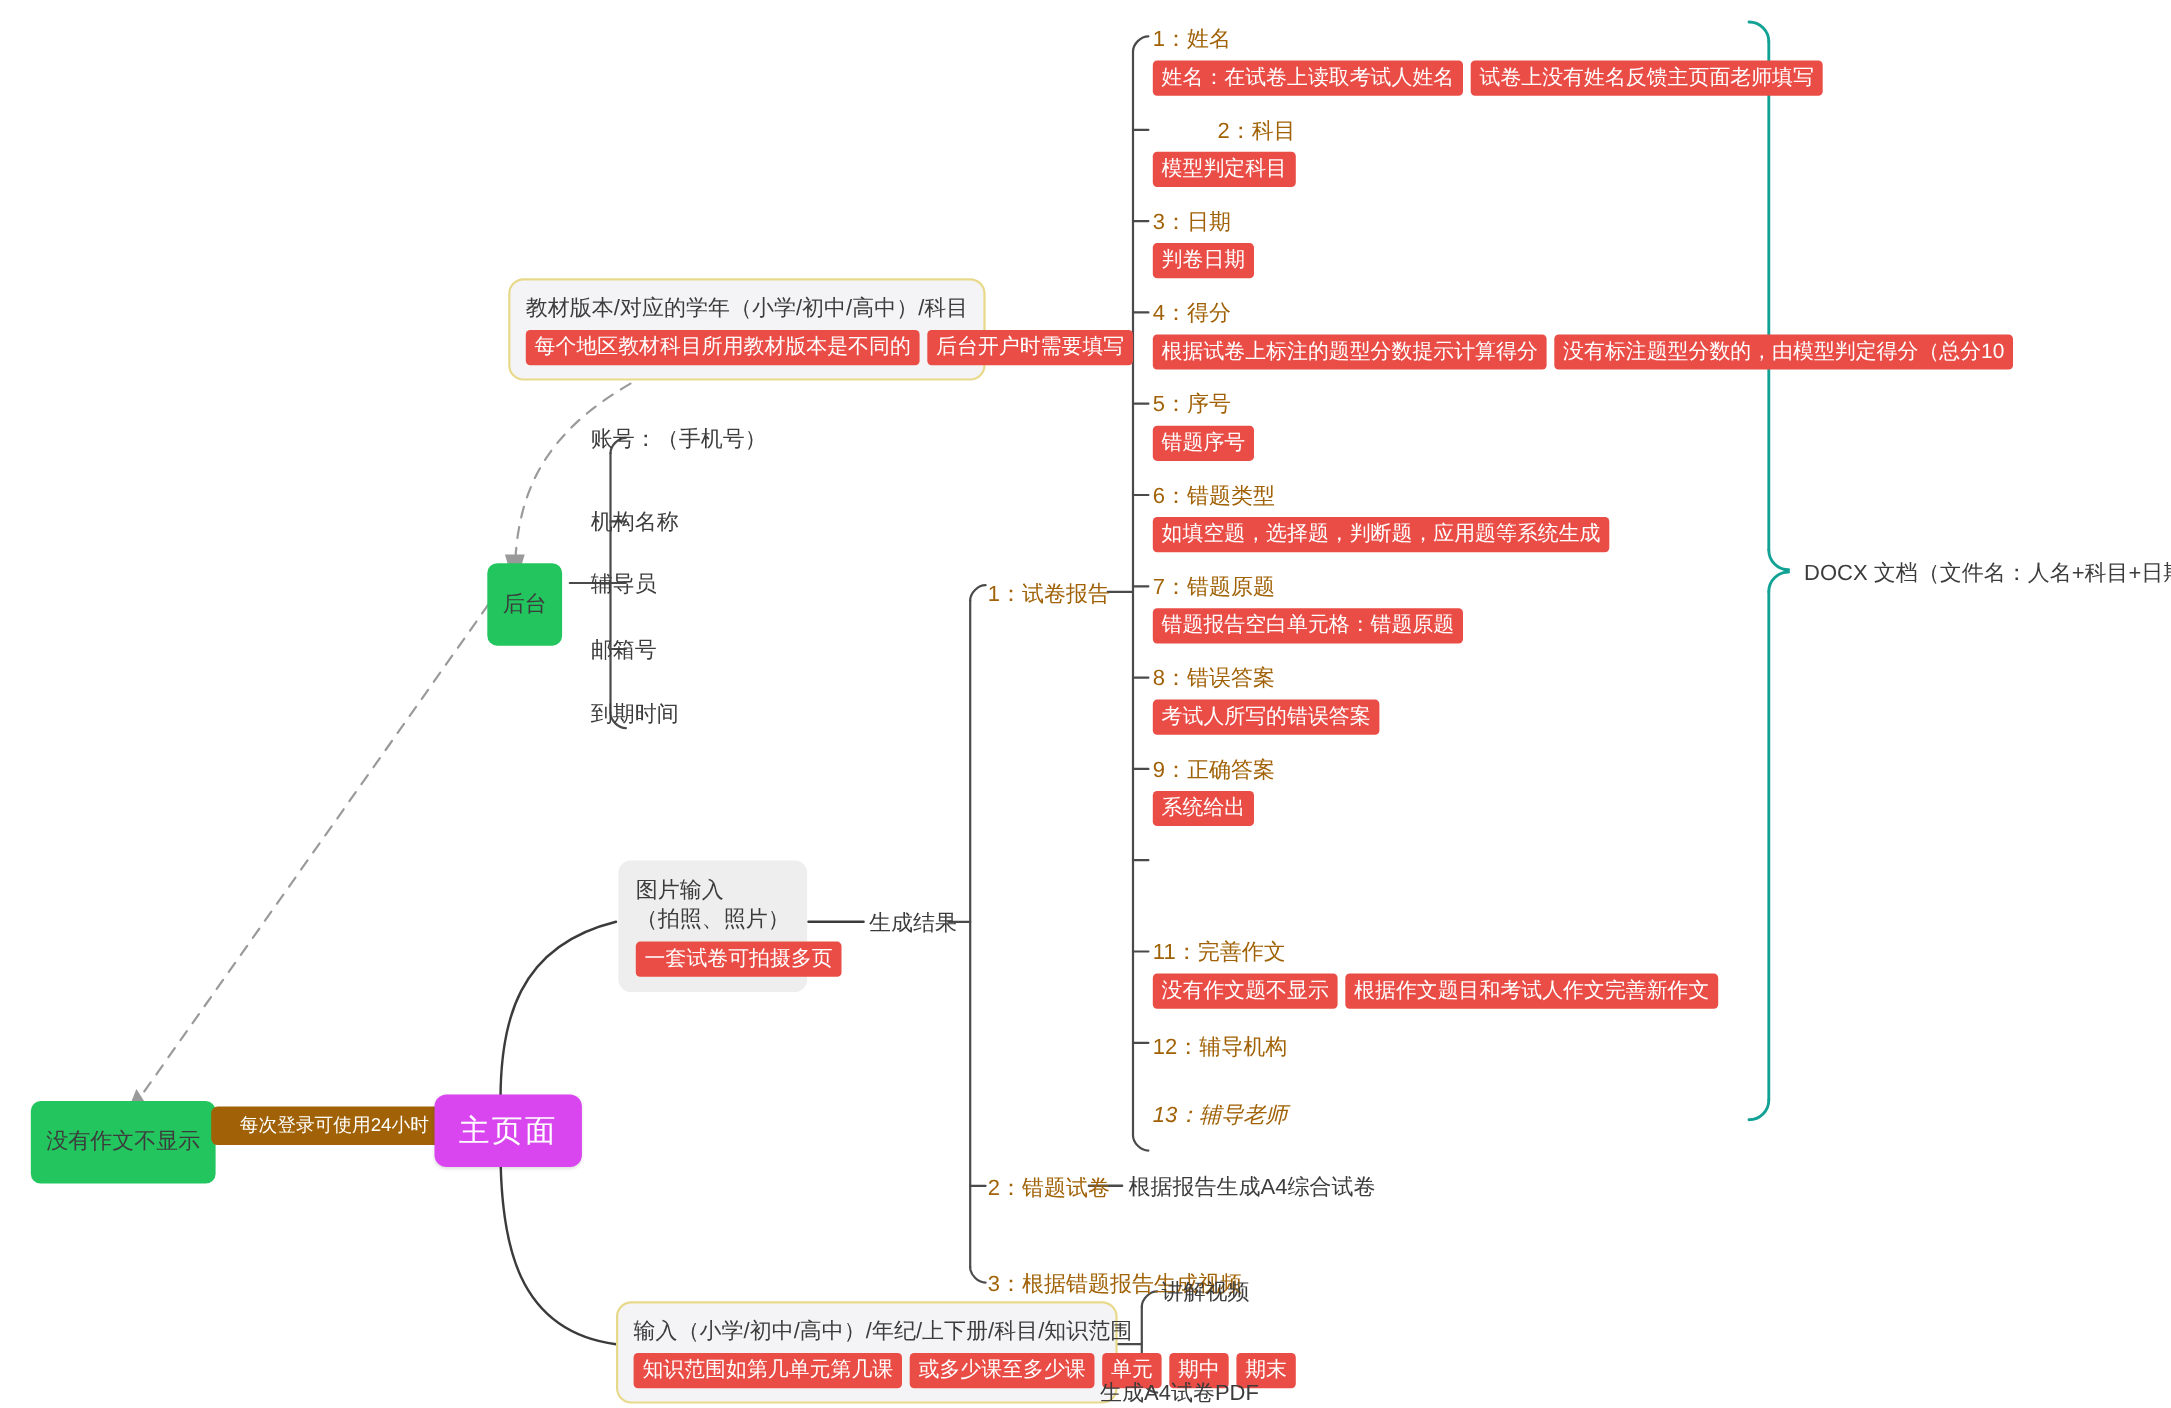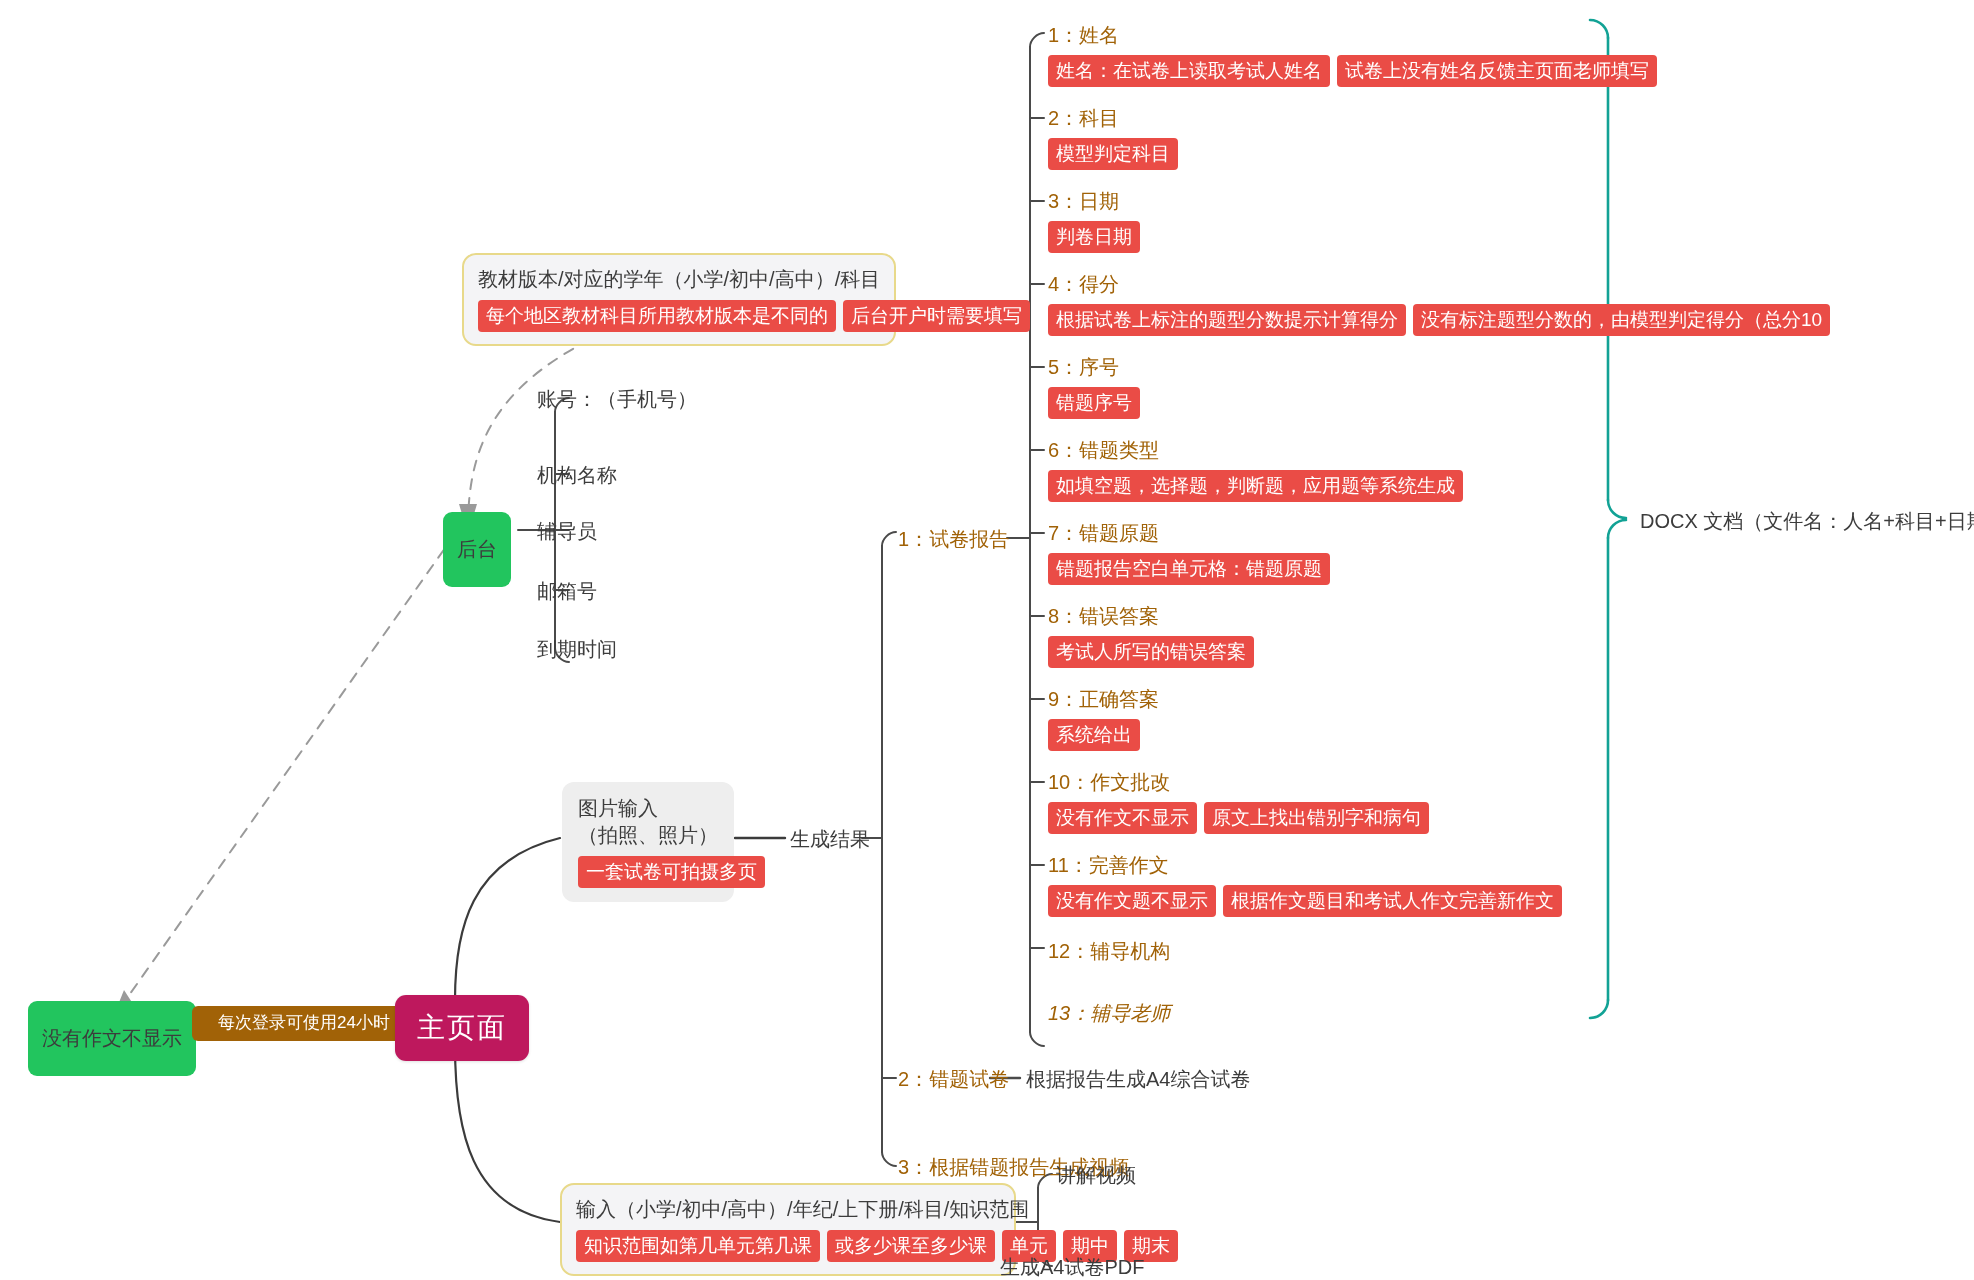--- a/index.html
+++ b/index.html
@@ -43,21 +43,21 @@
     color:#3c3c3c;
   }
   .chip-dark{
     background:#a16207;
     color:#ffffff;
     border-radius:6px;
     padding:6px 26px;
     font-size:17px;
   }
   .root{
-    background:#be185d;
+    background:#d946ef;
     color:#ffffff;
     border-radius:11px;
     padding:14px 22px;
     font-size:28px;
     letter-spacing:2px;
     box-shadow:0 1px 3px rgba(0,0,0,.12);
   }
 
   
   .card{
@@ -238,21 +238,21 @@
   </div>
 
   <div class="item" style="left:1048px;top:22px;">
     <div class="lbl">1：姓名</div>
     <div class="tagrow">
       <span class="tag">姓名：在试卷上读取考试人姓名</span>
       <span class="tag">试卷上没有姓名反馈主页面老师填写</span>
     </div>
   </div>
 
-  <div class="item" style="left:1048px;top:105px;">
+  <div class="item" style="left:1048px;top:105px;text-align:right;">
     <div class="lbl">2：科目</div>
     <div class="tagrow">
       <span class="tag">模型判定科目</span>
     </div>
   </div>
 
   <div class="item" style="left:1048px;top:188px;">
     <div class="lbl">3：日期</div>
     <div class="tagrow">
       <span class="tag">判卷日期</span>
@@ -295,27 +295,20 @@
     </div>
   </div>
 
   <div class="item" style="left:1048px;top:686px;">
     <div class="lbl">9：正确答案</div>
     <div class="tagrow">
       <span class="tag">系统给出</span>
     </div>
   </div>
 
-  <div class="item" style="left:1048px;top:769px;">
-    <div class="lbl">10：作文批改</div>
-    <div class="tagrow">
-      <span class="tag">没有作文不显示</span>
-      <span class="tag">原文上找出错别字和病句</span>
-    </div>
-  </div>
 
   <div class="item" style="left:1048px;top:852px;">
     <div class="lbl">11：完善作文</div>
     <div class="tagrow">
       <span class="tag">没有作文题不显示</span>
       <span class="tag">根据作文题目和考试人作文完善新作文</span>
     </div>
   </div>
 
   <div class="item" style="left:1048px;top:938px;">

